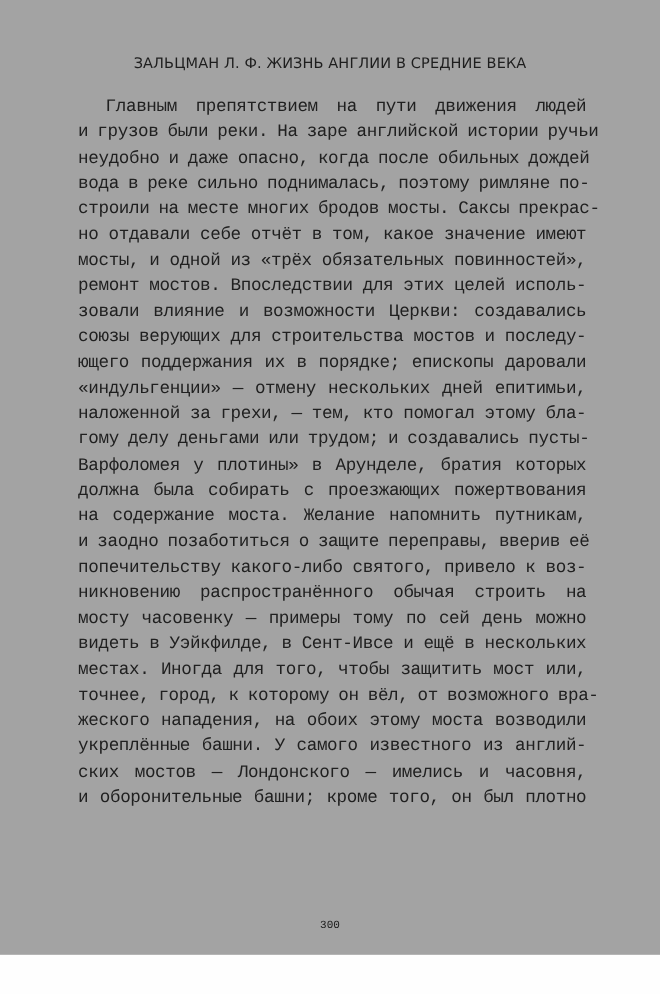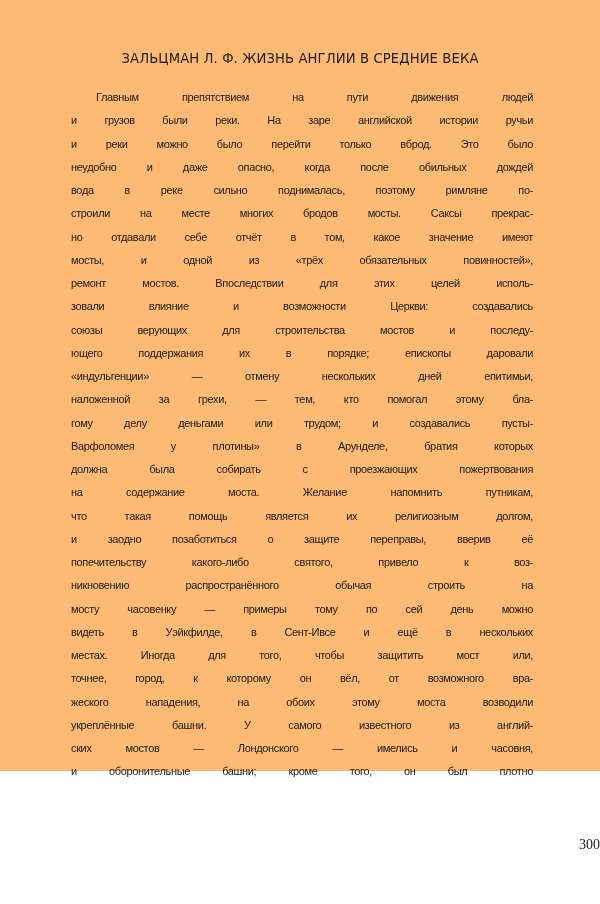--- a/index.html
+++ b/index.html
@@ -10,41 +10,41 @@
     body {
       width: 600px;
       height: 904px;
       position: relative;
       overflow: hidden;
       background: #fefefe;
     }
     .page {
       position: absolute;
       left: 0; top: 0;
-      width: 600px; height: 771px;
-      background: #fdba74;
+      width: 600px; height: 868px;
+      background: #a3a3a3;
     }
     .running-header {
       position: absolute;
       top: 51px;
       left: 0;
       width: 600px;
       text-align: center;
       font-family: "DejaVu Sans", sans-serif;
       font-size: 13.2px;
       letter-spacing: 0.1px;
       color: #1e1e1e;
     }
     .body-text {
       position: absolute;
       top: 86px;
       left: 71px;
       width: 462px;
-      font-family: Liberation Sans, sans-serif;
-      font-size: 11px;
+      font-family: Liberation Mono, monospace;
+      font-size: 16px;
       color: #202020;
     }
     .line {
       display: block;
       height: 23.25px;
       line-height: 23.25px;
       white-space: nowrap;
       text-align: justify;
       text-align-last: justify;
       letter-spacing: -0.35px;
@@ -54,52 +54,50 @@
       padding-left: 25px;
     }
     .line.last {
       text-align-last: justify;
     }
     .page-number {
       position: absolute;
       top: 837px;
       left: 0;
       width: 600px;
-      text-align: right;
-      font-family: Liberation Serif, serif;
-      font-size: 14px;
+      text-align: center;
+      font-family: Liberation Mono, monospace;
+      font-size: 10px;
       color: #1e1e1e;
     }
   </style>
 </head>
 <body>
 
 <div class="page">
   <div class="running-header">ЗАЛЬЦМАН Л. Ф. ЖИЗНЬ АНГЛИИ В СРЕДНИЕ ВЕКА</div>
 
   <div class="body-text">
     <span class="line indent">Главным препятствием на пути движения людей</span>
     <span class="line">и грузов были реки. На заре английской истории ручьи</span>
-    <span class="line">и реки можно было перейти только вброд. Это было</span>
     <span class="line">неудобно и даже опасно, когда после обильных дождей</span>
     <span class="line">вода в реке сильно поднималась, поэтому римляне по-</span>
     <span class="line">строили на месте многих бродов мосты. Саксы прекрас-</span>
     <span class="line">но отдавали себе отчёт в том, какое значение имеют</span>
     <span class="line">мосты, и одной из «трёх обязательных повинностей»,</span>
     <span class="line">ремонт мостов. Впоследствии для этих целей исполь-</span>
     <span class="line">зовали влияние и возможности Церкви: создавались</span>
     <span class="line">союзы верующих для строительства мостов и последу-</span>
     <span class="line">ющего поддержания их в порядке; епископы даровали</span>
     <span class="line">«индульгенции» — отмену нескольких дней епитимьи,</span>
     <span class="line">наложенной за грехи, — тем, кто помогал этому бла-</span>
     <span class="line">гому делу деньгами или трудом; и создавались пусты-</span>
     <span class="line">Варфоломея у плотины» в Арунделе, братия которых</span>
     <span class="line">должна была собирать с проезжающих пожертвования</span>
     <span class="line">на содержание моста. Желание напомнить путникам,</span>
-    <span class="line">что такая помощь является их религиозным долгом,</span>
     <span class="line">и заодно позаботиться о защите переправы, вверив её</span>
     <span class="line">попечительству какого-либо святого, привело к воз-</span>
     <span class="line">никновению распространённого обычая строить на</span>
     <span class="line">мосту часовенку — примеры тому по сей день можно</span>
     <span class="line">видеть в Уэйкфилде, в Сент-Ивсе и ещё в нескольких</span>
     <span class="line">местах. Иногда для того, чтобы защитить мост или,</span>
     <span class="line">точнее, город, к которому он вёл, от возможного вра-</span>
     <span class="line">жеского нападения, на обоих этому моста возводили</span>
     <span class="line">укреплённые башни. У самого известного из англий-</span>
     <span class="line">ских мостов — Лондонского — имелись и часовня,</span>

